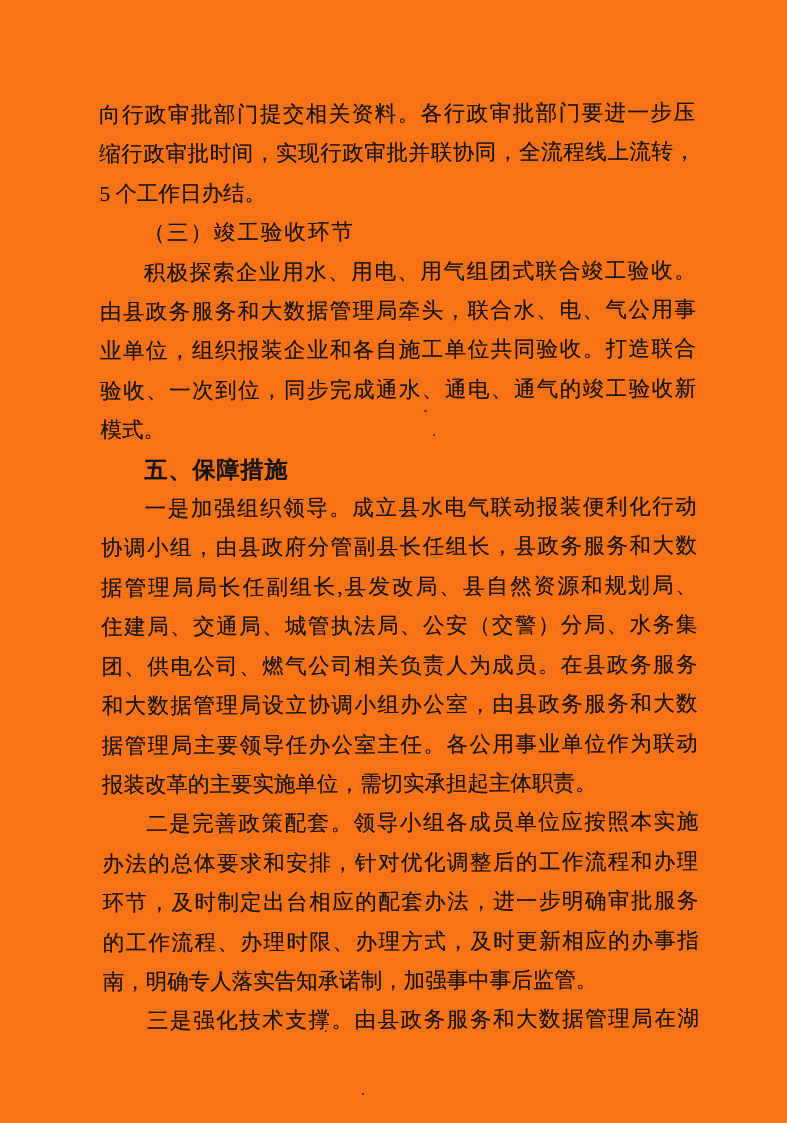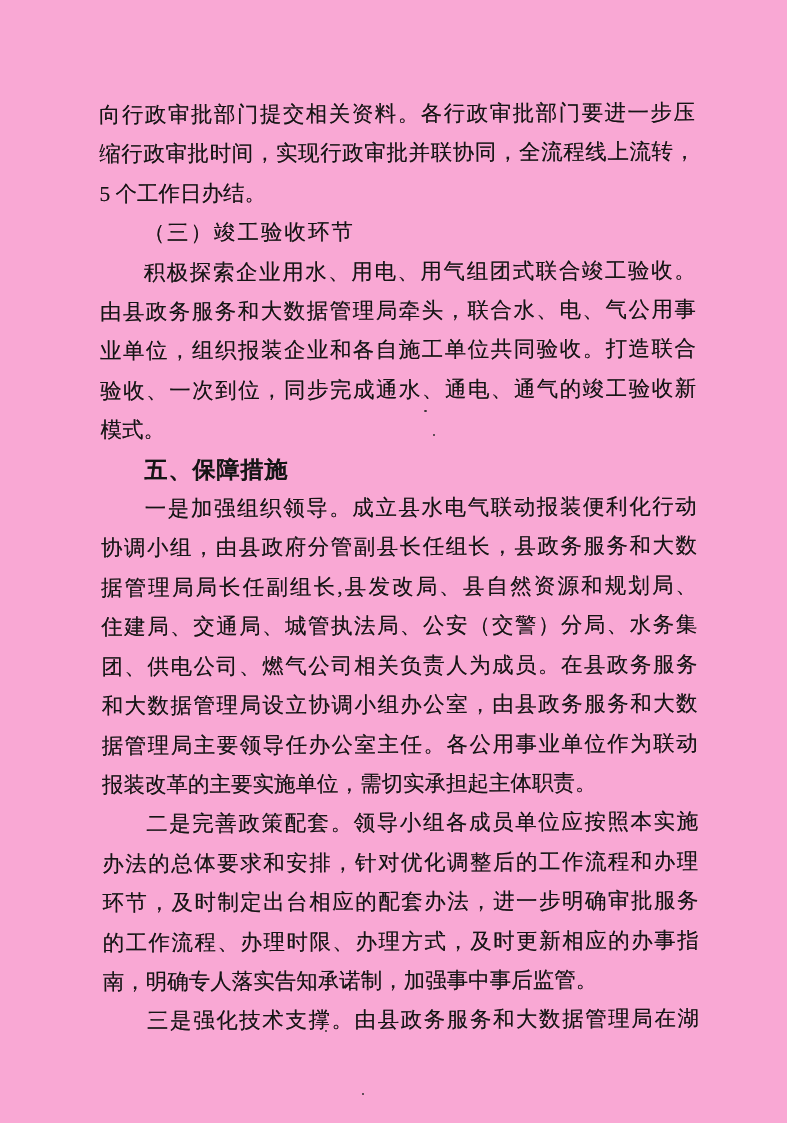--- a/index.html
+++ b/index.html
@@ -4,21 +4,21 @@
 <style>
   html, body {
     margin: 0;
     padding: 0;
     background: #e8e8e8;
   }
   .page {
     position: relative;
     width: 787px;
     height: 1123px;
-    background: #f9a8d4;
+    background: #f97316;
     overflow: hidden;
     font-family: "Liberation Serif", "DejaVu Serif", serif;
   }
   .text-block {
     position: absolute;
     left: 101px;
     top: 96px;
     width: 596px;
     font-size: 21.5px;
     line-height: 39.4px;

